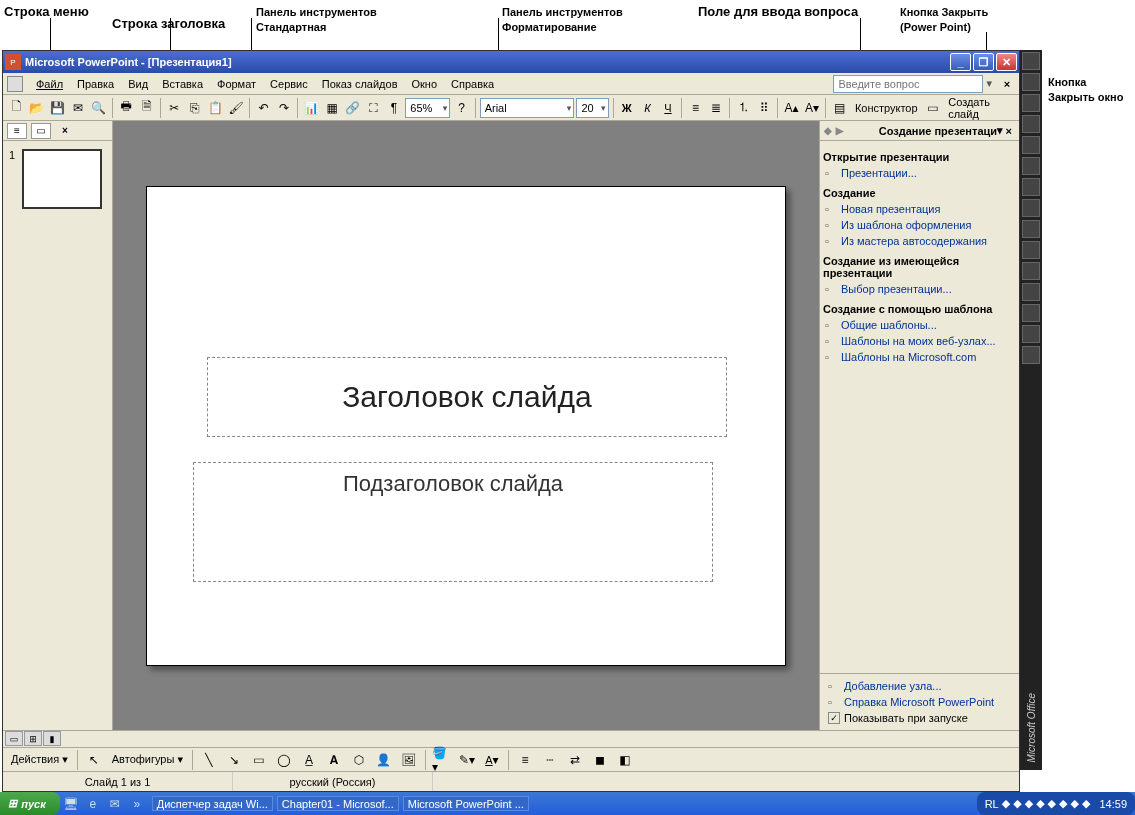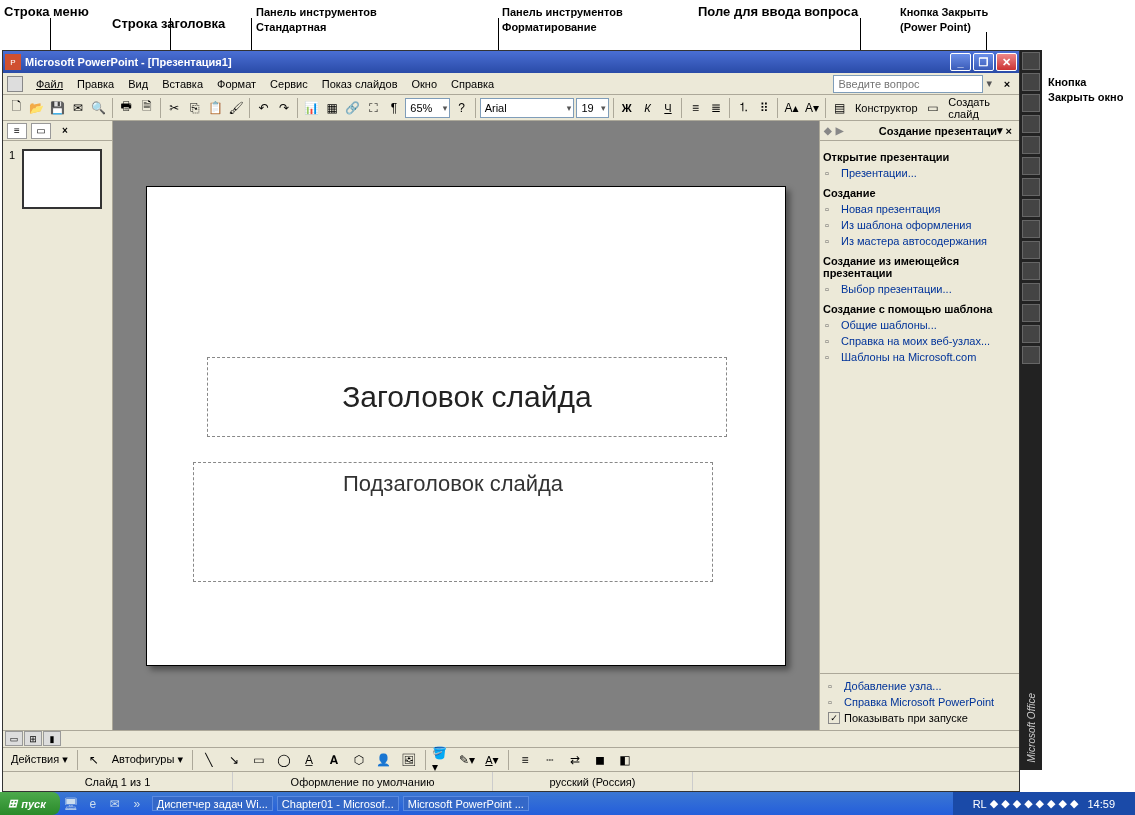--- a/index.html
+++ b/index.html
@@ -59,21 +59,21 @@
 .office-label { writing-mode: vertical-rl; transform: rotate(180deg); color: #ccc; font-size: 10px; font-style: italic; margin-top: auto; margin-bottom: 6px; }
 .right-callout { position: absolute; left: 1048px; top: 74px; font-size: 13px; font-weight: bold; }
 .view-btns { height: 17px; background: #ece9d8; border-top: 1px solid #aca899; display: flex; gap: 1px; padding: 0 2px; }
 .vb { width: 18px; height: 15px; border: 1px solid #999; background: #ddd; font-size: 9px; display: flex; align-items: center; justify-content: center; }
 .drawing-bar { height: 24px; background: #ece9d8; border-top: 1px solid #aca899; display: flex; align-items: center; padding: 0 4px; gap: 3px; }
 .status-bar { height: 20px; background: #ece9d8; border-top: 1px solid #aca899; display: flex; align-items: center; font-size: 11px; }
 .status-cell { padding: 0 8px; border-right: 1px solid #ccc; height: 100%; display: flex; align-items: center; }
 .taskbar { position: absolute; bottom: 0; left: 0; width: 1135px; height: 23px; background: linear-gradient(#3b77d3,#245edb); display: flex; align-items: center; color: #fff; }
 .start { background: linear-gradient(#4caa4c,#2a8a2a); height: 100%; padding: 0 14px 0 8px; font-style: italic; font-weight: bold; display: flex; align-items: center; border-radius: 0 8px 8px 0; }
 .task-item { background: #3468c8; border: 1px solid #5a8ae0; height: 15px; margin-left: 4px; padding: 0 4px; display: flex; align-items: center; max-width: 160px; white-space: nowrap; overflow: hidden; font-size: 10px; }
-.tray { margin-left: auto; background: #1a4aa8; height: 100%; padding: 0 20px; display: flex; align-items: center; gap: 3px; font-size: 10px; }
+.tray { margin-left: auto; background: #1a4aa8; height: 100%; padding: 0 8px; display: flex; align-items: center; gap: 3px; font-size: 10px; border-radius: 8px; }
 .tray .clock { margin-left: 6px; }
 </style>
 </head>
 <body>
 
 <div class="callouts">
   <div class="callout" style="left:4px;top:4px">Строка меню</div>
   <div class="callout-line" style="left:50px;top:18px;height:48px"></div>
   <div class="callout" style="left:112px;top:16px">Строка заголовка</div>
   <div class="callout-line" style="left:170px;top:18px;height:35px"></div>
@@ -148,21 +148,21 @@
     <span class="tb-btn">¶</span>
     <span class="tb-select" style="width:50px">
         <span>65%</span>
       </span>
     <span class="tb-btn">?</span>
     <span class="tb-sep"></span>
     <span class="tb-select" style="width:110px">
         <span>Arial</span>
       </span>
     <span class="tb-select" style="width:34px">
-        <span>19</span>
+        <span>20</span>
       </span>
     <span class="tb-sep"></span>
     <span class="tb-btn">
         <b>Ж</b>
       </span>
     <span class="tb-btn">
         <i>К</i>
       </span>
     <span class="tb-btn">
         <u>Ч</u>
@@ -220,21 +220,21 @@
         <div class="tp-section">Создание</div>
         <div class="tp-link">Новая презентация</div>
         <div class="tp-link">Из шаблона оформления</div>
         <div class="tp-link">Из мастера автосодержания</div>
         <div class="tp-section">
           <span>Создание из имеющейся</span><br><span>презентации</span>
         </div>
         <div class="tp-link">Выбор презентации...</div>
         <div class="tp-section">Создание с помощью шаблона</div>
         <div class="tp-link">Общие шаблоны...</div>
-        <div class="tp-link">Справка на моих веб-узлах...</div>
+        <div class="tp-link">Шаблоны на моих веб-узлах...</div>
         <div class="tp-link">Шаблоны на Microsoft.com</div>
       </div>
       <div class="tp-foot">
         <div class="tp-link">Добавление узла...</div>
         <div class="tp-link">Справка Microsoft PowerPoint</div>
         <div class="tp-check">Показывать при запуске</div>
       </div>
     </div>
   </div>
 
@@ -266,21 +266,20 @@
     <span class="tb-sep"></span>
     <span class="tb-btn">≡</span>
     <span class="tb-btn">┄</span>
     <span class="tb-btn">⇄</span>
     <span class="tb-btn">◼</span>
     <span class="tb-btn">◧</span>
   </div>
 
   <div class="status-bar">
     <div class="status-cell" style="width:230px;justify-content:center">Слайд 1 из 1</div>
-    <div class="status-cell" style="width:260px;justify-content:center">Оформление по умолчанию</div>
     <div class="status-cell" style="width:200px;justify-content:center">русский (Россия)</div>
   </div>
 </div>
 
 <div class="office-bar">
   <div class="ob-btn"></div>
   <div class="ob-btn"></div>
   <div class="ob-btn"></div>
   <div class="ob-btn"></div>
   <div class="ob-btn"></div>

